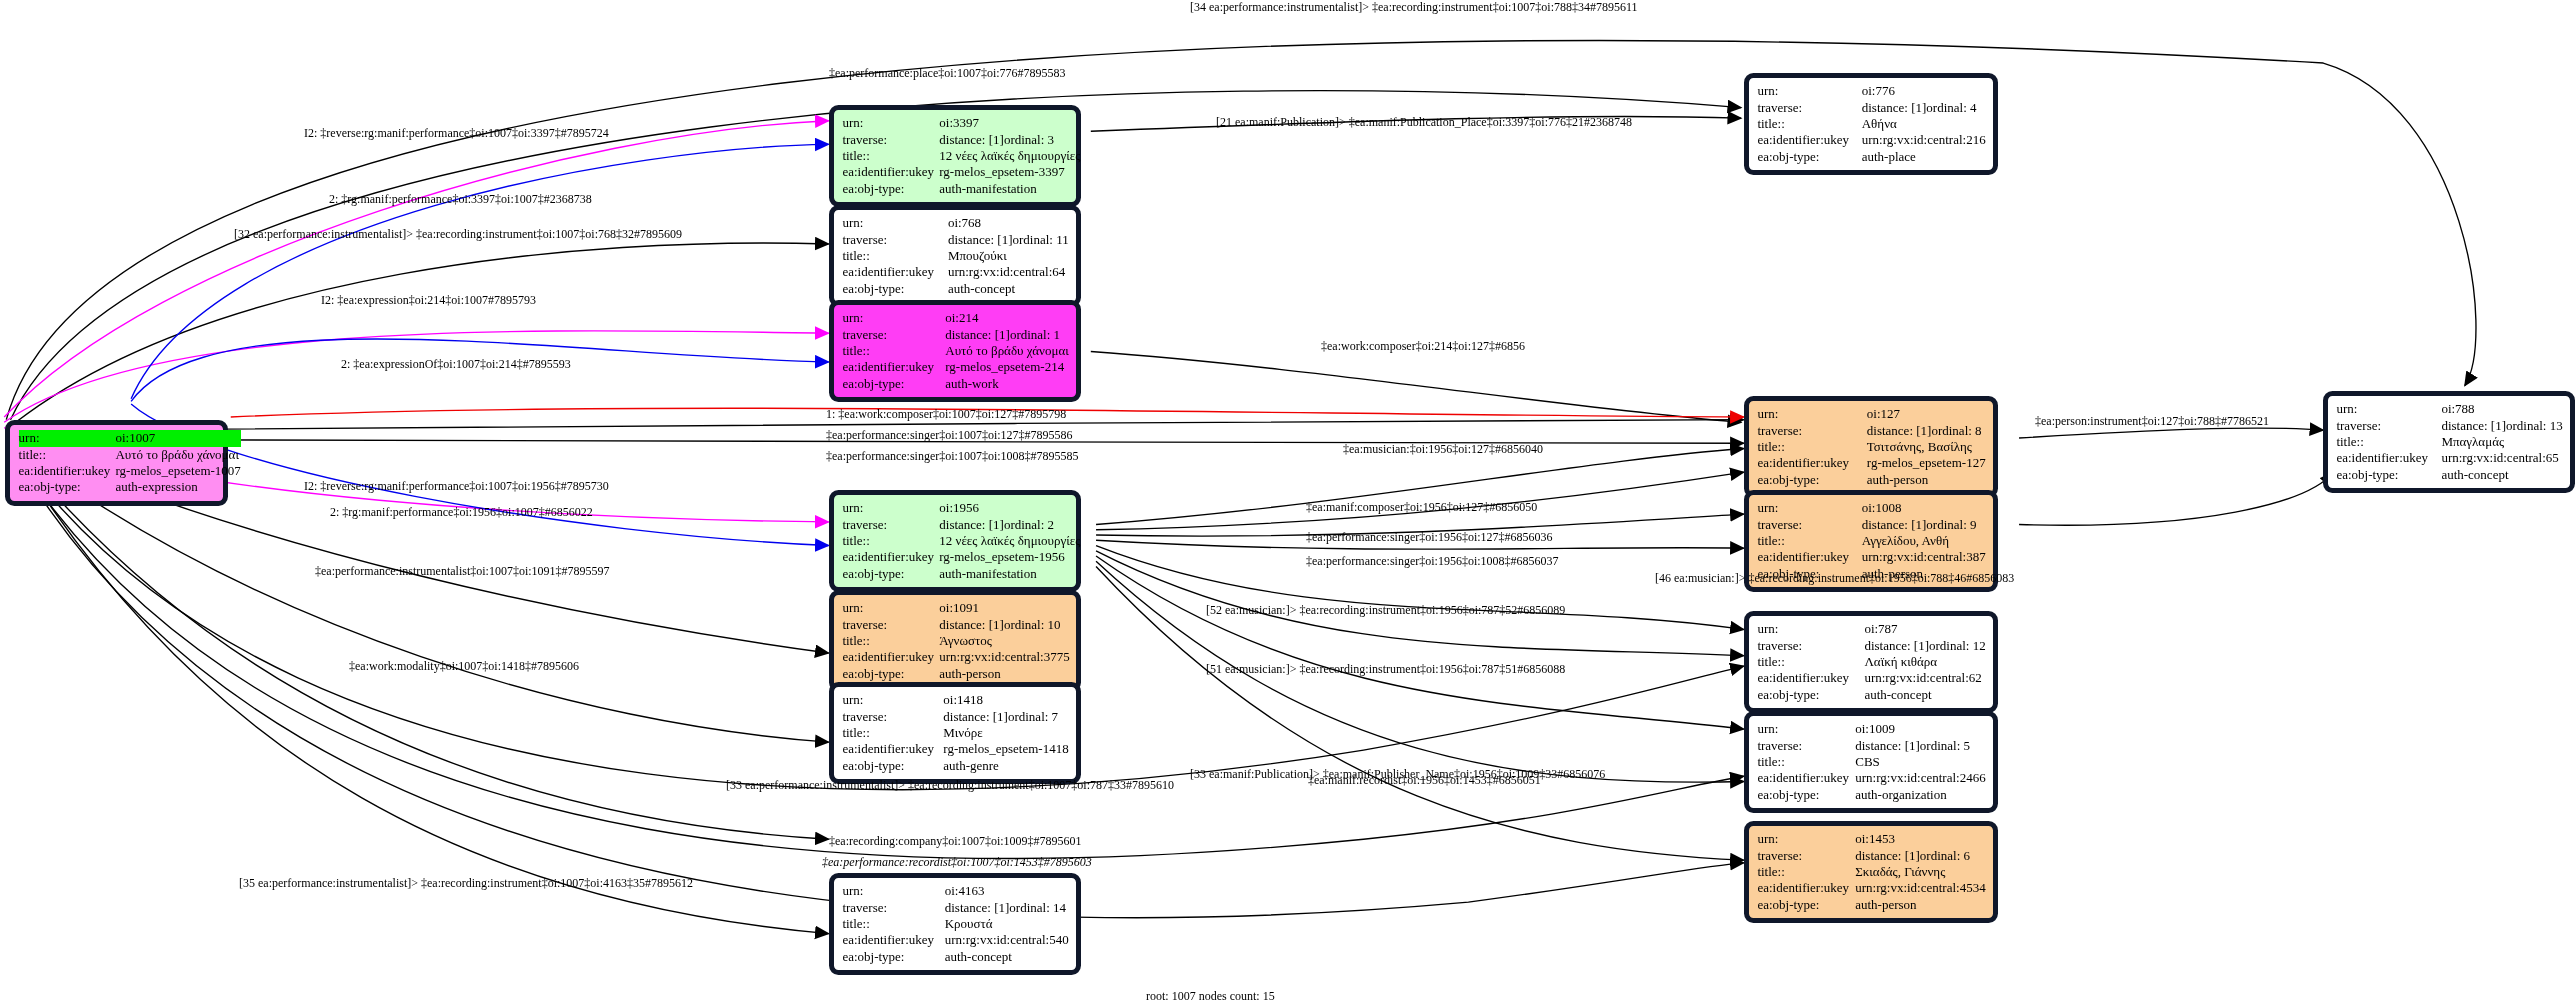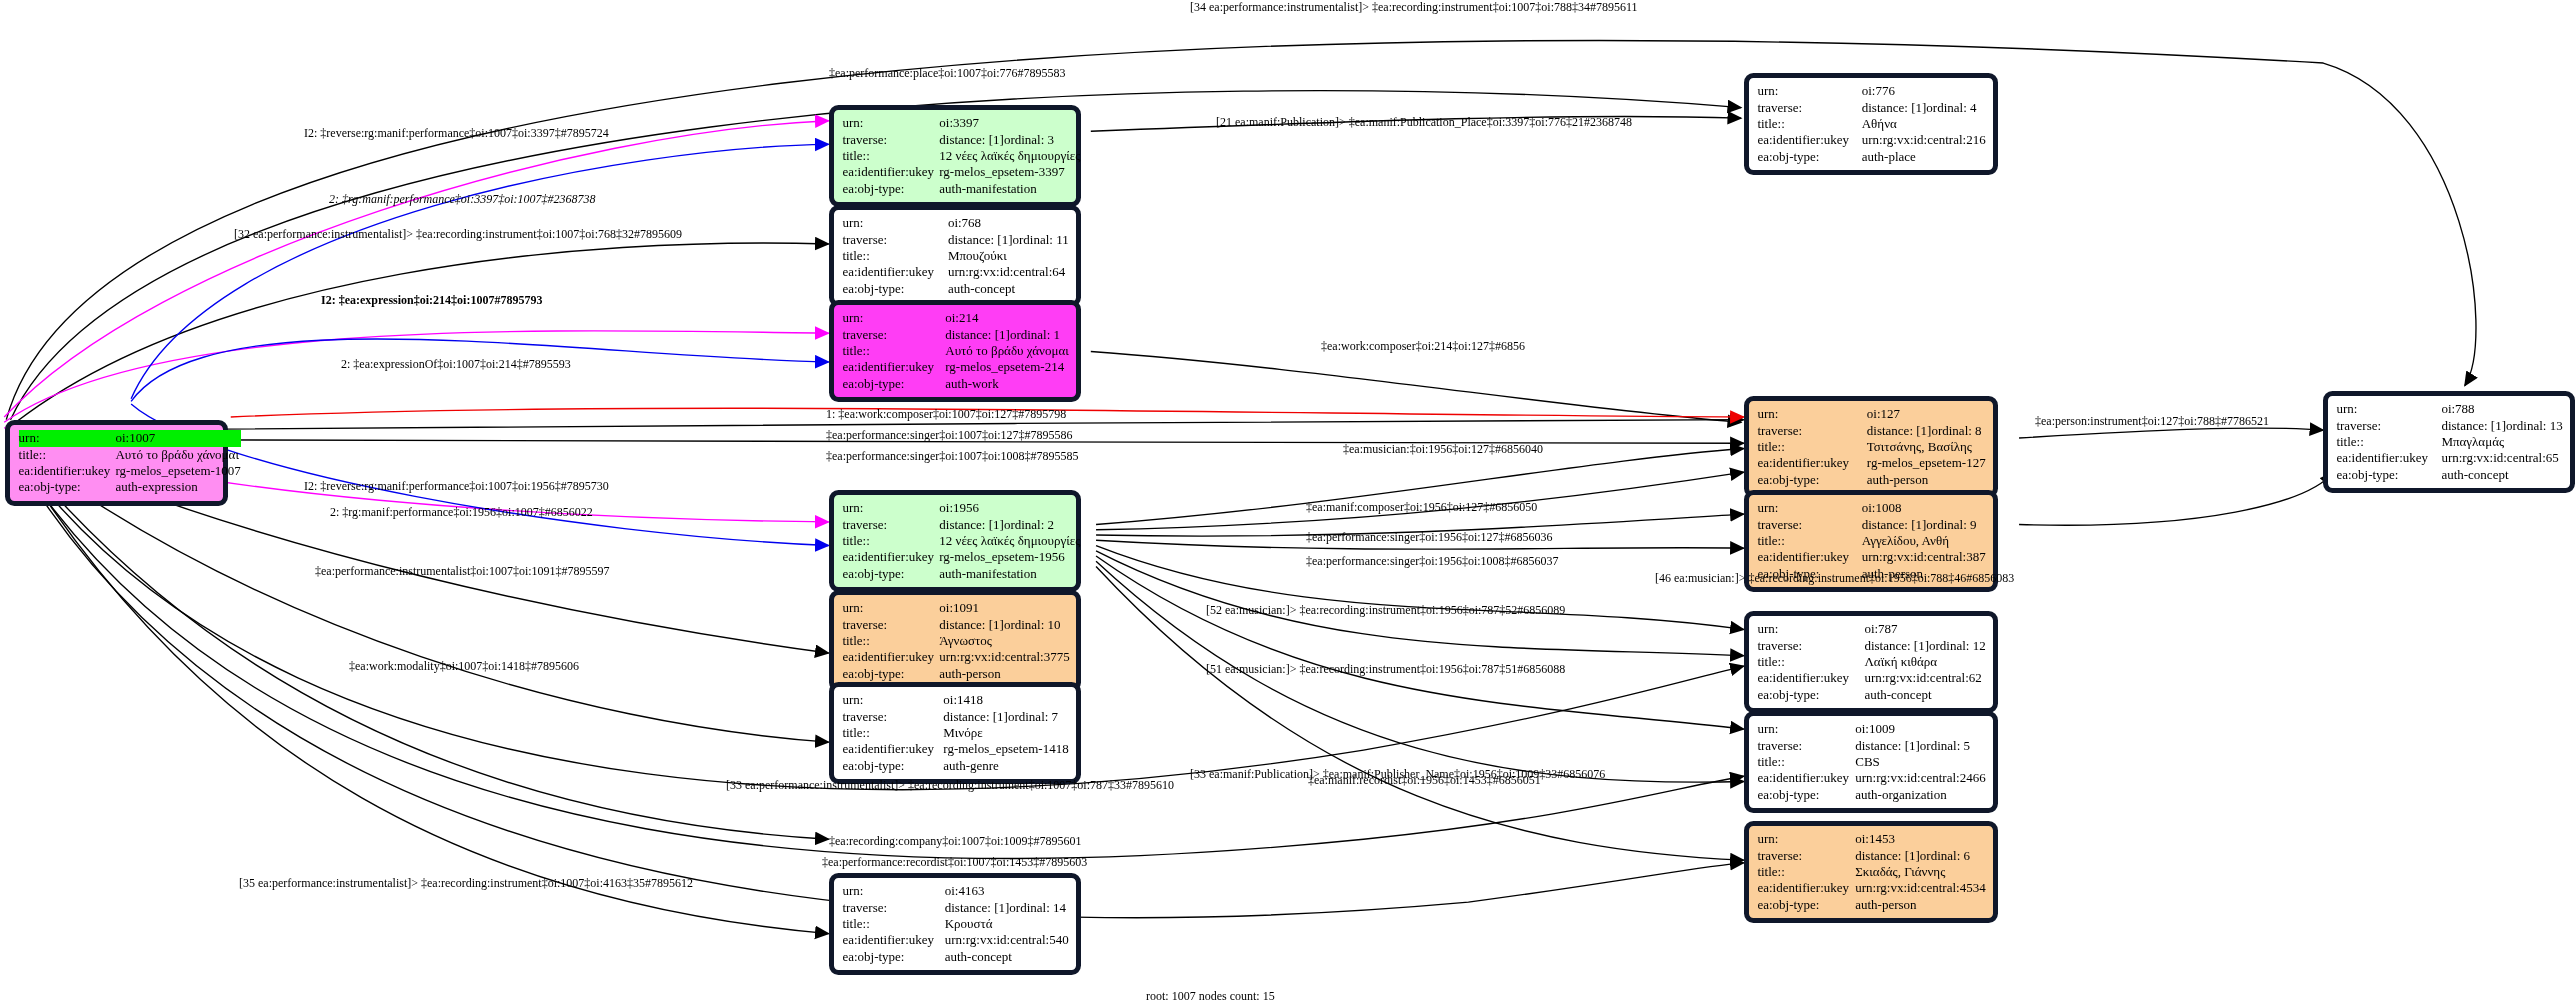--- a/index.html
+++ b/index.html
@@ -482,23 +482,23 @@
             <td class="v">auth-concept</td>
           </tr>
     </tbody>
       </table>
   </div>
 
   <div class="elabel" style="left:1190px;top:1px;">[34 ea:performance:instrumentalist]&gt; ‡ea:recording:instrument‡oi:1007‡oi:788‡34#7895611</div>
   <div class="elabel" style="left:829px;top:67px;">‡ea:performance:place‡oi:1007‡oi:776#7895583</div>
   <div class="elabel" style="left:304px;top:127px;">I2: ‡reverse:rg:manif:performance‡oi:1007‡oi:3397‡#7895724</div>
   <div class="elabel" style="left:1216px;top:116px;">[21 ea:manif:Publication]&gt; ‡ea:manif:Publication_Place‡oi:3397‡oi:776‡21#2368748</div>
-  <div class="elabel" style="left:329px;top:193px;font-style:italic;">2: ‡rg:manif:performance‡oi:3397‡oi:1007‡#2368738</div>
+  <div class="elabel" style="left:329px;top:193px;">2: ‡rg:manif:performance‡oi:3397‡oi:1007‡#2368738</div>
   <div class="elabel" style="left:234px;top:228px;">[32 ea:performance:instrumentalist]&gt; ‡ea:recording:instrument‡oi:1007‡oi:768‡32#7895609</div>
-  <div class="elabel" style="left:321px;top:294px;font-weight:bold;">I2: ‡ea:expression‡oi:214‡oi:1007#7895793</div>
+  <div class="elabel" style="left:321px;top:294px;">I2: ‡ea:expression‡oi:214‡oi:1007#7895793</div>
   <div class="elabel" style="left:341px;top:358px;">2: ‡ea:expressionOf‡oi:1007‡oi:214‡#7895593</div>
   <div class="elabel" style="left:1321px;top:340px;">‡ea:work:composer‡oi:214‡oi:127‡#6856</div>
   <div class="elabel" style="left:826px;top:408px;">1: ‡ea:work:composer‡oi:1007‡oi:127‡#7895798</div>
   <div class="elabel" style="left:826px;top:429px;">‡ea:performance:singer‡oi:1007‡oi:127‡#7895586</div>
   <div class="elabel" style="left:826px;top:450px;">‡ea:performance:singer‡oi:1007‡oi:1008‡#7895585</div>
   <div class="elabel" style="left:2035px;top:415px;">‡ea:person:instrument‡oi:127‡oi:788‡#7786521</div>
   <div class="elabel" style="left:1343px;top:443px;">‡ea:musician:‡oi:1956‡oi:127‡#6856040</div>
   <div class="elabel" style="left:304px;top:480px;">I2: ‡reverse:rg:manif:performance‡oi:1007‡oi:1956‡#7895730</div>
   <div class="elabel" style="left:330px;top:506px;">2: ‡rg:manif:performance‡oi:1956‡oi:1007‡#6856022</div>
   <div class="elabel" style="left:1306px;top:501px;">‡ea:manif:composer‡oi:1956‡oi:127‡#6856050</div>
@@ -506,19 +506,19 @@
   <div class="elabel" style="left:1306px;top:555px;">‡ea:performance:singer‡oi:1956‡oi:1008‡#6856037</div>
   <div class="elabel" style="left:315px;top:565px;">‡ea:performance:instrumentalist‡oi:1007‡oi:1091‡#7895597</div>
   <div class="elabel" style="left:1655px;top:572px;">[46 ea:musician:]&gt; ‡ea:recording:instrument‡oi:1956‡oi:788‡46#6856083</div>
   <div class="elabel" style="left:349px;top:660px;">‡ea:work:modality‡oi:1007‡oi:1418‡#7895606</div>
   <div class="elabel" style="left:1206px;top:604px;">[52 ea:musician:]&gt; ‡ea:recording:instrument‡oi:1956‡oi:787‡52#6856089</div>
   <div class="elabel" style="left:1206px;top:663px;">[51 ea:musician:]&gt; ‡ea:recording:instrument‡oi:1956‡oi:787‡51#6856088</div>
   <div class="elabel" style="left:1190px;top:768px;">[33 ea:manif:Publication]&gt; ‡ea:manif:Publisher_Name‡oi:1956‡oi:1009‡33#6856076</div>
   <div class="elabel" style="left:726px;top:779px;">[33 ea:performance:instrumentalist]&gt; ‡ea:recording:instrument‡oi:1007‡oi:787‡33#7895610</div>
   <div class="elabel" style="left:1308px;top:774px;">‡ea:manif:recordist‡oi:1956‡oi:1453‡#6856051</div>
   <div class="elabel" style="left:829px;top:835px;">‡ea:recording:company‡oi:1007‡oi:1009‡#7895601</div>
-  <div class="elabel" style="left:822px;top:856px;">‡ea:performance:recordist‡oi:1007‡oi:1453‡#7895603</div>
+  <div class="elabel" style="left:822px;top:856px;font-style:italic;">‡ea:performance:recordist‡oi:1007‡oi:1453‡#7895603</div>
   <div class="elabel" style="left:239px;top:877px;">[35 ea:performance:instrumentalist]&gt; ‡ea:recording:instrument‡oi:1007‡oi:4163‡35#7895612</div>
 
   <div class="footer" style="left:1146px;top:989px;">root: 1007 nodes count: 15</div>
 
 </div>
 
 
 </body></html>

